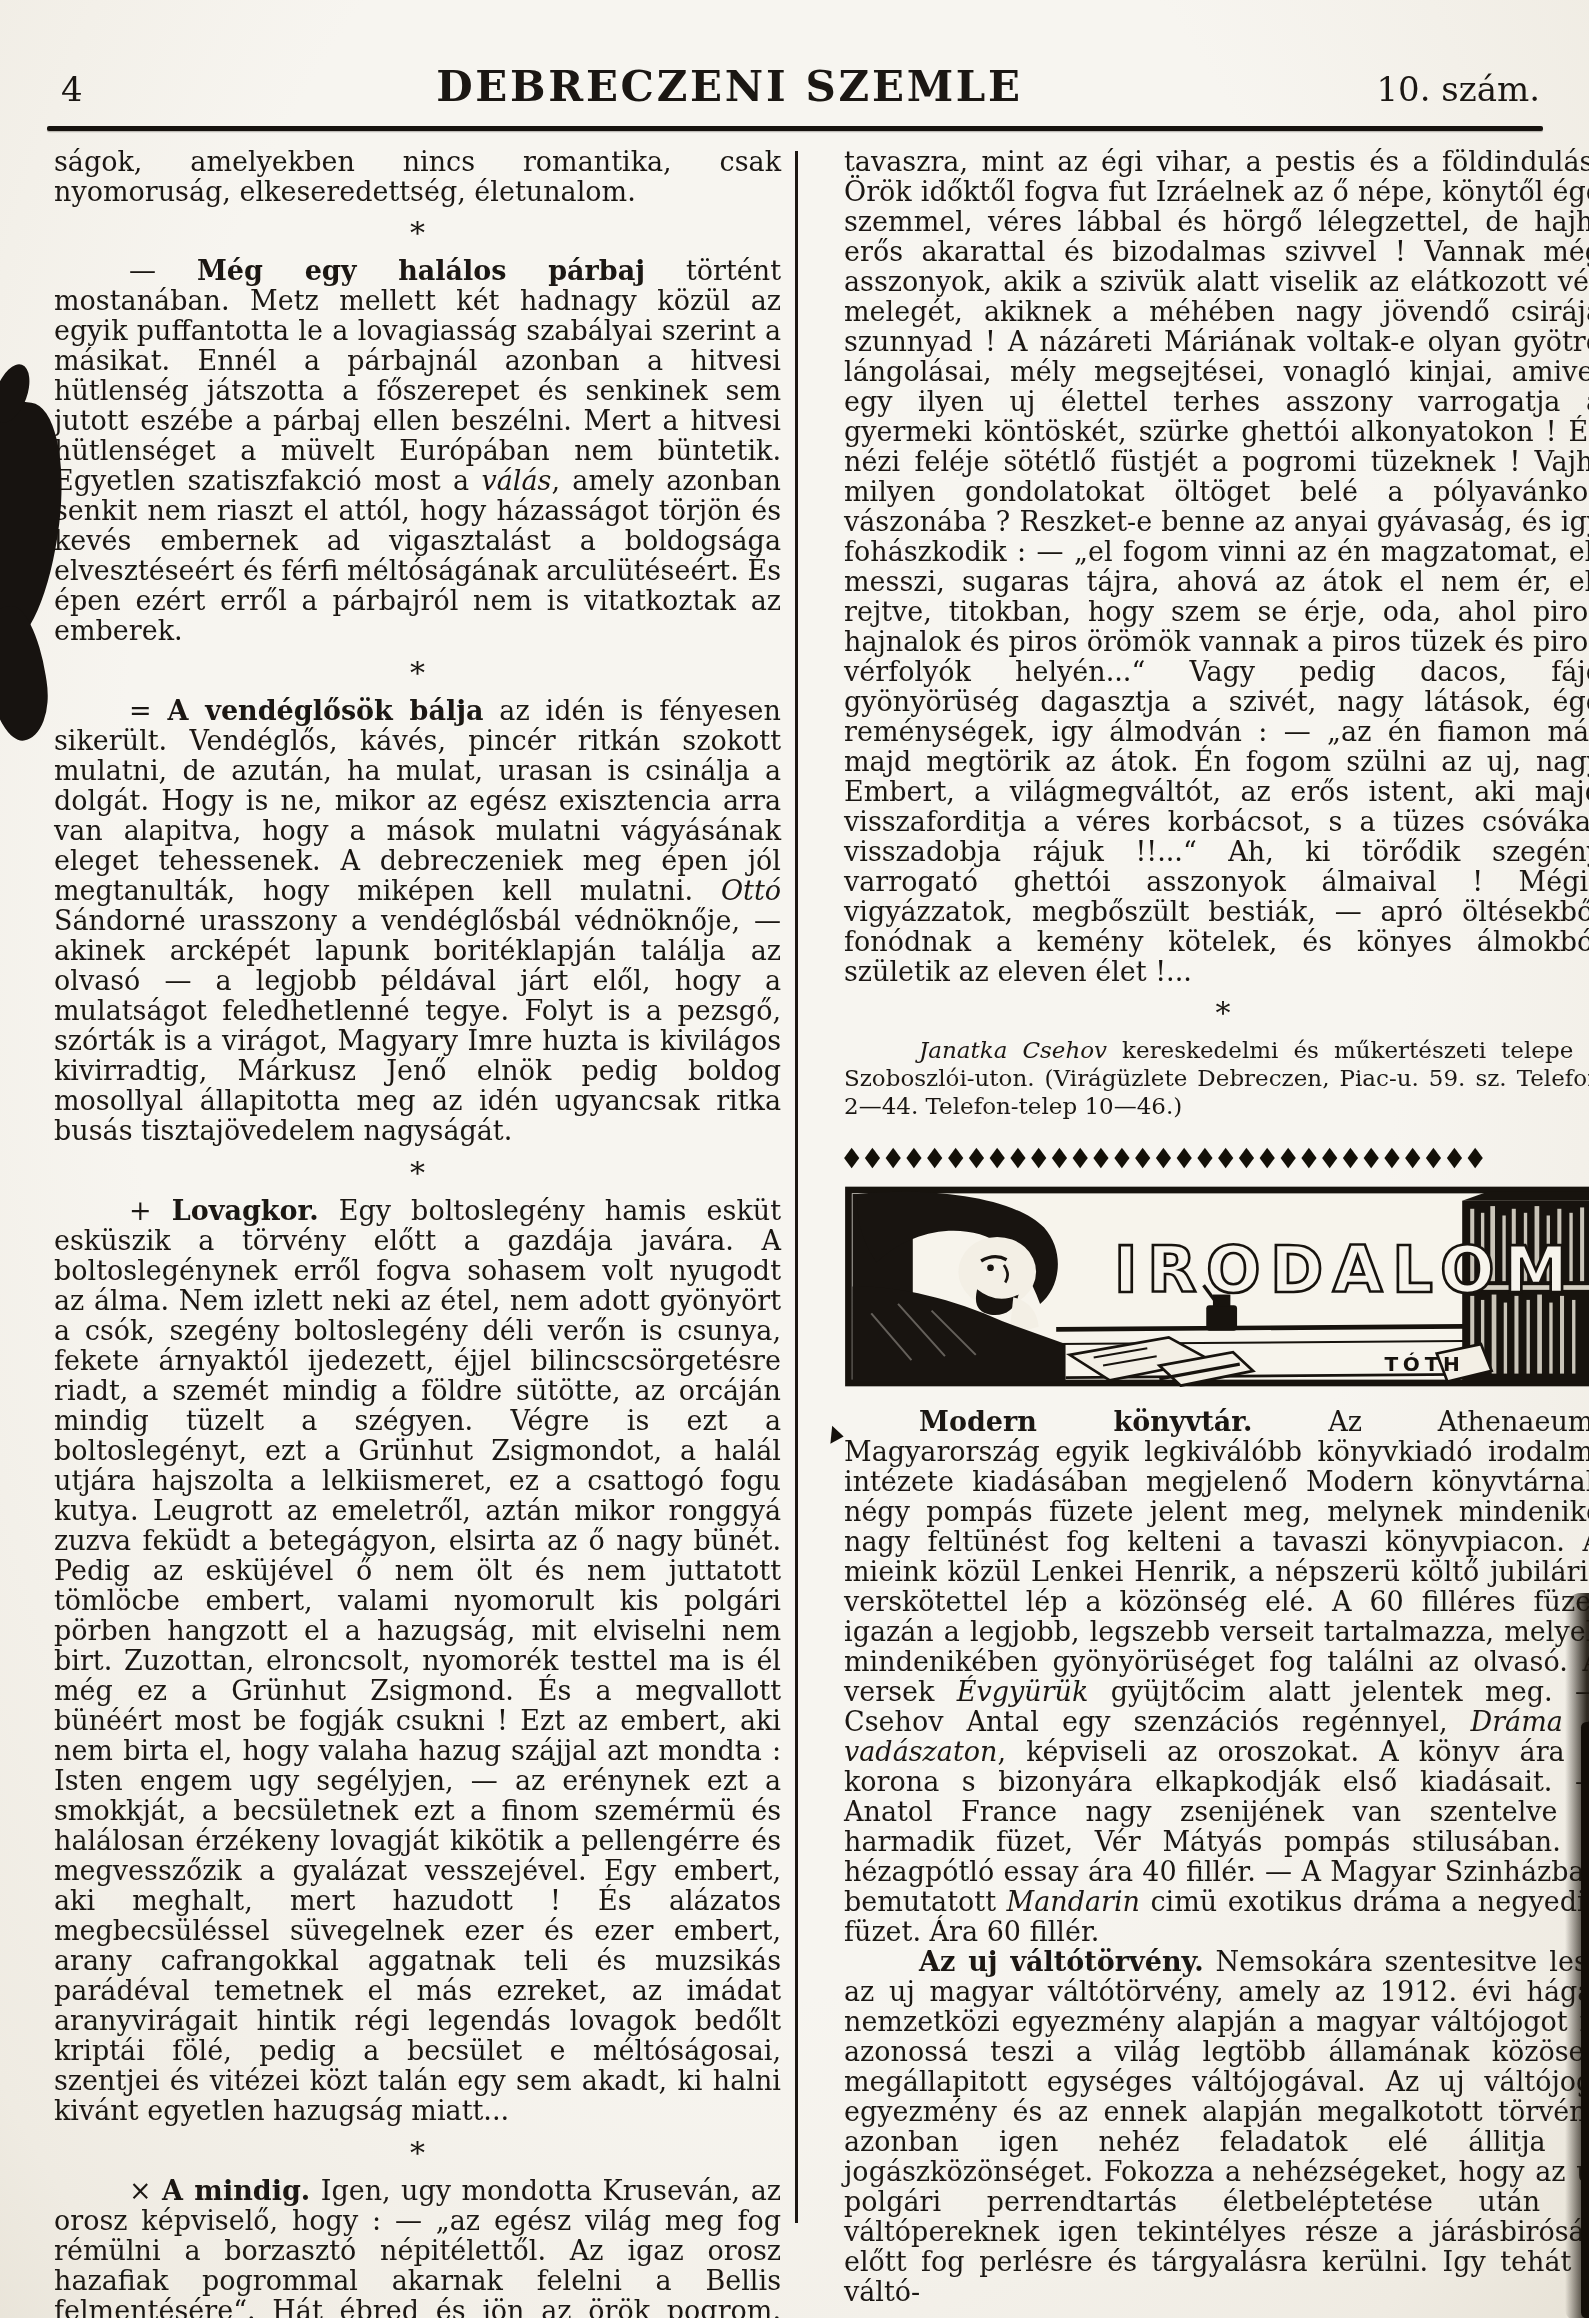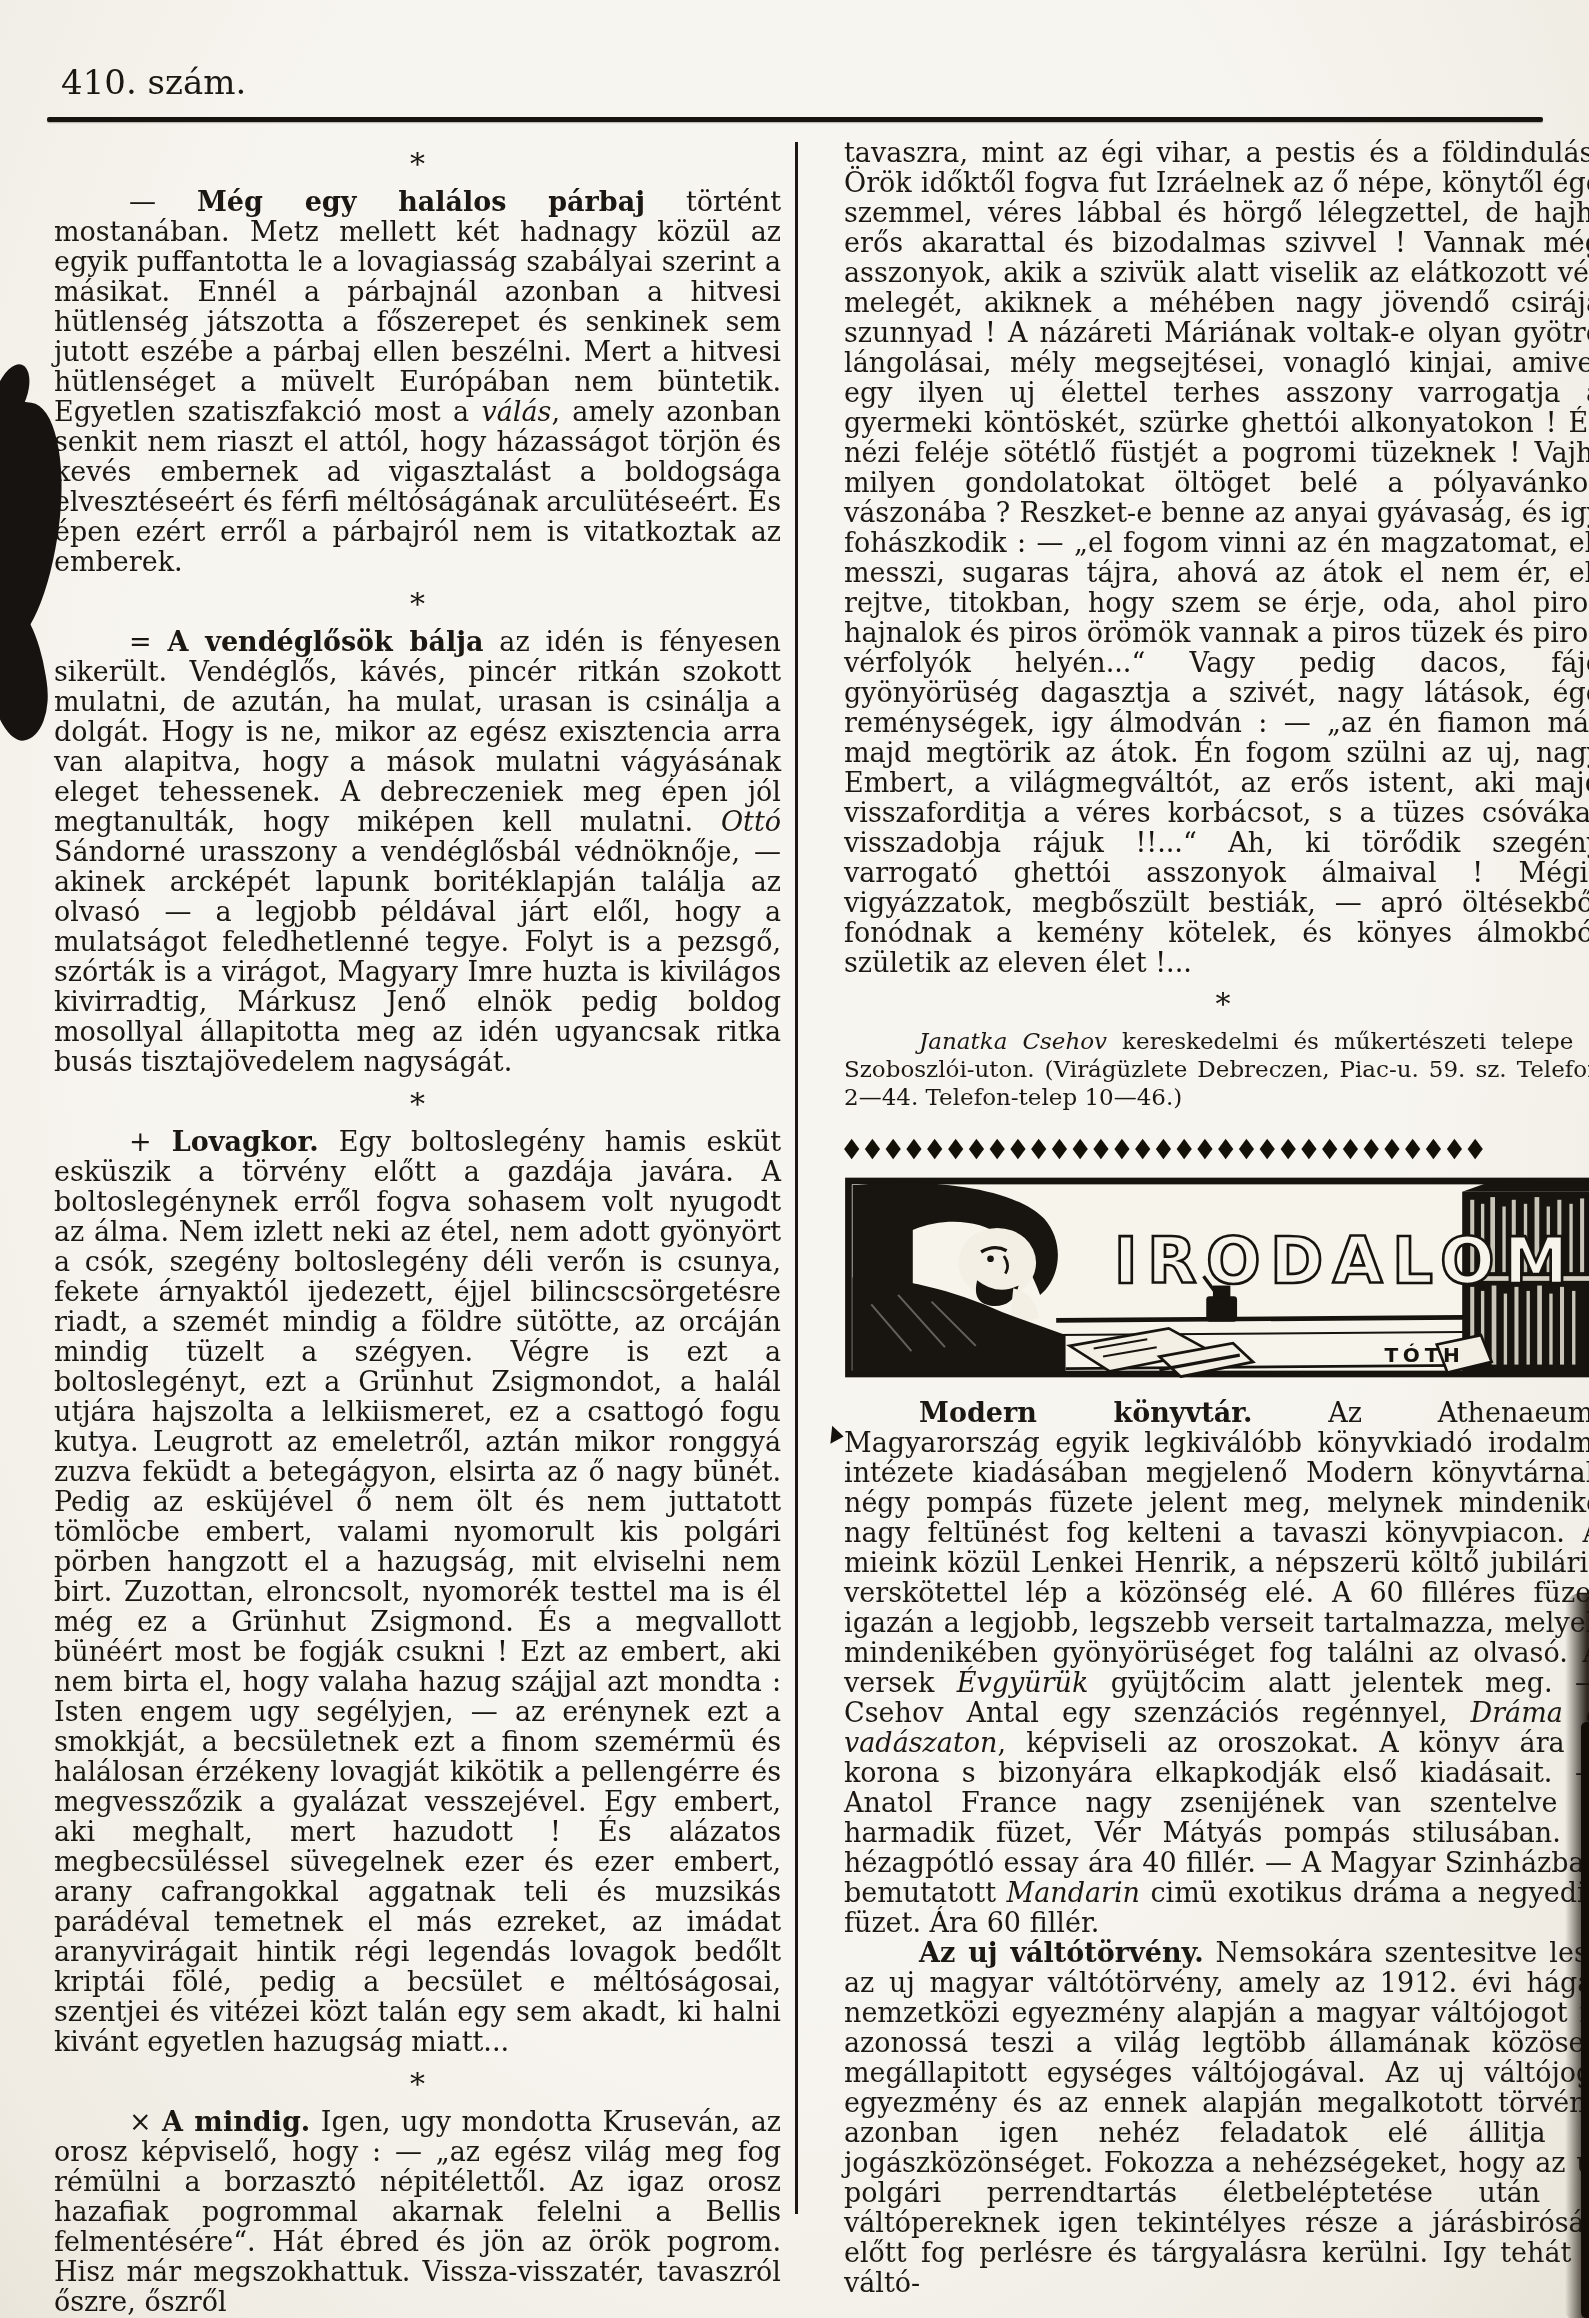--- a/index.html
+++ b/index.html
@@ -43,26 +43,28 @@
   .edge-smear2{position:absolute;right:0;top:1722px;width:8.7px;height:596px;background:#120d07;border-radius:5.4px 0 0 5.4px;}
   .print-smudge{position:absolute;left:826px;top:1426px;width:0;height:0;
     border-left:10.8px solid transparent;border-right:5.4px solid transparent;border-bottom:15px solid #15110c;transform:rotate(-28deg);}
 </style>
 </head>
 <body>
 
 <div class="page">
   <div class="header">
     <span class="page-num">4</span>
+    <span class="masthead">DEBRECZENI SZEMLE</span>
     <span class="issue">10. szám.</span>
   </div>
   <div class="rule"></div>
 
   <div class="cols">
     <div class="col col-left">
+        <p class="para"><span>ságok, amelyekben nincs romantika, csak nyomoruság, elkeseredettség, életunalom.</span></p>
         <div class="sep-star">*</div>
         <p class="para indent"><span>— </span><b>Még egy halálos párbaj</b><span> történt mostanában. Metz mellett két hadnagy közül az egyik puffantotta le a lovagiasság szabályai szerint a másikat. Ennél a párbajnál azonban a hitvesi hütlenség játszotta a főszerepet és senkinek sem jutott eszébe a párbaj ellen beszélni. Mert a hitvesi hütlenséget a müvelt Európában nem büntetik. Egyetlen szatiszfakció most a </span><i>válás</i><span>, amely azonban senkit nem riaszt el attól, hogy házasságot törjön és kevés embernek ad vigasztalást a boldogsága elvesztéseért és férfi méltóságának arculütéseért. És épen ezért erről a párbajról nem is vitatkoztak az emberek.</span></p>
         <div class="sep-star">*</div>
         <p class="para indent"><span>= </span><b>A vendéglősök bálja</b><span> az idén is fényesen sikerült. Vendéglős, kávés, pincér ritkán szokott mulatni, de azután, ha mulat, urasan is csinálja a dolgát. Hogy is ne, mikor az egész exisztencia arra van alapitva, hogy a mások mulatni vágyásának eleget tehessenek. A debreczeniek meg épen jól megtanulták, hogy miképen kell mulatni. </span><i>Ottó</i><span> Sándorné urasszony a vendéglősbál védnöknője, — akinek arcképét lapunk boritéklapján találja az olvasó — a legjobb példával járt elől, hogy a mulatságot feledhetlenné tegye. Folyt is a pezsgő, szórták is a virágot, Magyary Imre huzta is kivilágos kivirradtig, Márkusz Jenő elnök pedig boldog mosollyal állapitotta meg az idén ugyancsak ritka busás tisztajövedelem nagyságát.</span></p>
         <div class="sep-star">*</div>
         <p class="para indent"><span>+ </span><b>Lovagkor.</b><span> Egy boltoslegény hamis esküt esküszik a törvény előtt a gazdája javára. A boltoslegénynek erről fogva sohasem volt nyugodt az álma. Nem izlett neki az étel, nem adott gyönyört a csók, szegény boltoslegény déli verőn is csunya, fekete árnyaktól ijedezett, éjjel bilincscsörgetésre riadt, a szemét mindig a földre sütötte, az orcáján mindig tüzelt a szégyen. Végre is ezt a boltoslegényt, ezt a Grünhut Zsigmondot, a halál utjára hajszolta a lelkiismeret, ez a csattogó fogu kutya. Leugrott az emeletről, aztán mikor ronggyá zuzva feküdt a betegágyon, elsirta az ő nagy bünét. Pedig az esküjével ő nem ölt és nem juttatott tömlöcbe embert, valami nyomorult kis polgári pörben hangzott el a hazugság, mit elviselni nem birt. Zuzottan, elroncsolt, nyomorék testtel ma is él még ez a Grünhut Zsigmond. És a megvallott bünéért most be fogják csukni ! Ezt az embert, aki nem birta el, hogy valaha hazug szájjal azt mondta : Isten engem ugy segélyjen, — az erénynek ezt a smokkját, a becsületnek ezt a finom szemérmü és halálosan érzékeny lovagját kikötik a pellengérre és megvesszőzik a gyalázat vesszejével. Egy embert, aki meghalt, mert hazudott ! És alázatos megbecsüléssel süvegelnek ezer és ezer embert, arany cafrangokkal aggatnak teli és muzsikás parádéval temetnek el más ezreket, az imádat aranyvirágait hintik régi legendás lovagok bedőlt kriptái fölé, pedig a becsület e méltóságosai, szentjei és vitézei közt talán egy sem akadt, ki halni kivánt egyetlen hazugság miatt...</span></p>
         <div class="sep-star">*</div>
         <p class="para indent"><span>× </span><b>A mindig.</b><span> Igen, ugy mondotta Kruseván, az orosz képviselő, hogy : — „az egész világ meg fog rémülni a borzasztó népitélettől. Az igaz orosz hazafiak pogrommal akarnak felelni a Bellis felmentésére“. Hát ébred és jön az örök pogrom. Hisz már megszokhattuk. Vissza-visszatér, tavaszról őszre, őszről</span></p>
       </div>
     <div class="divider"></div>

